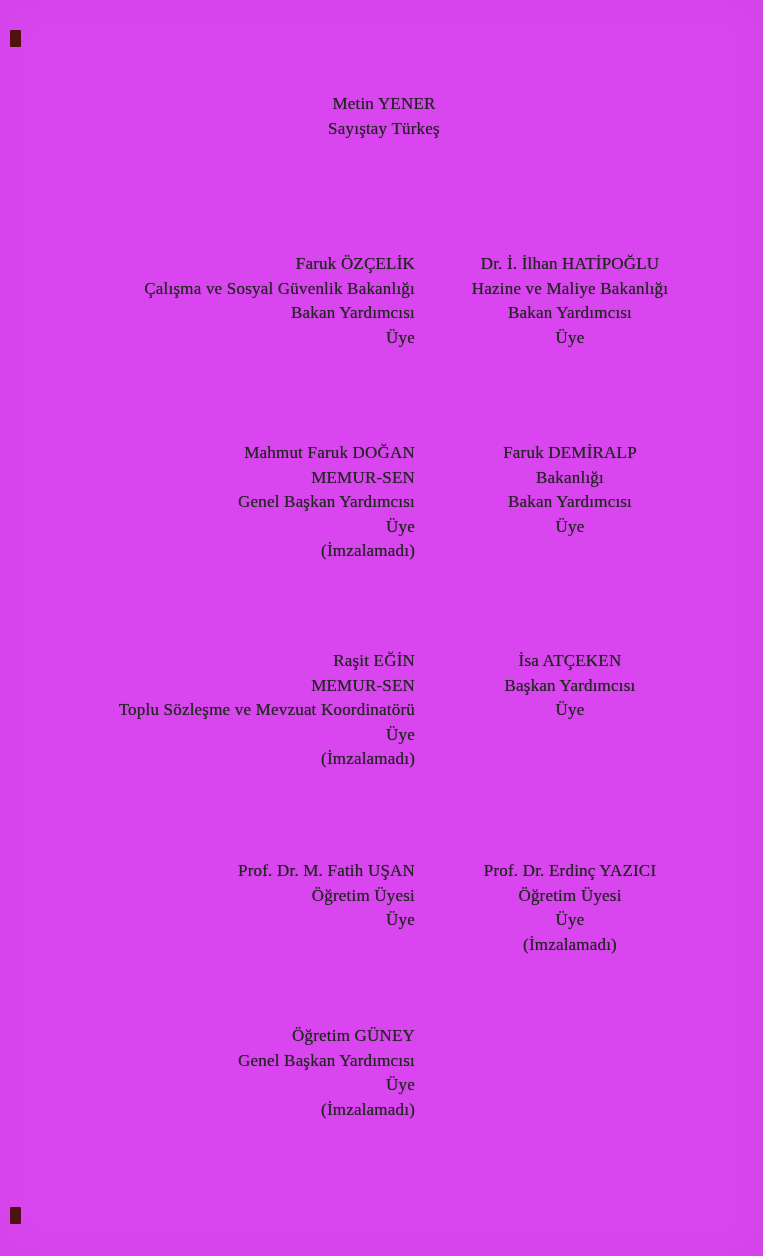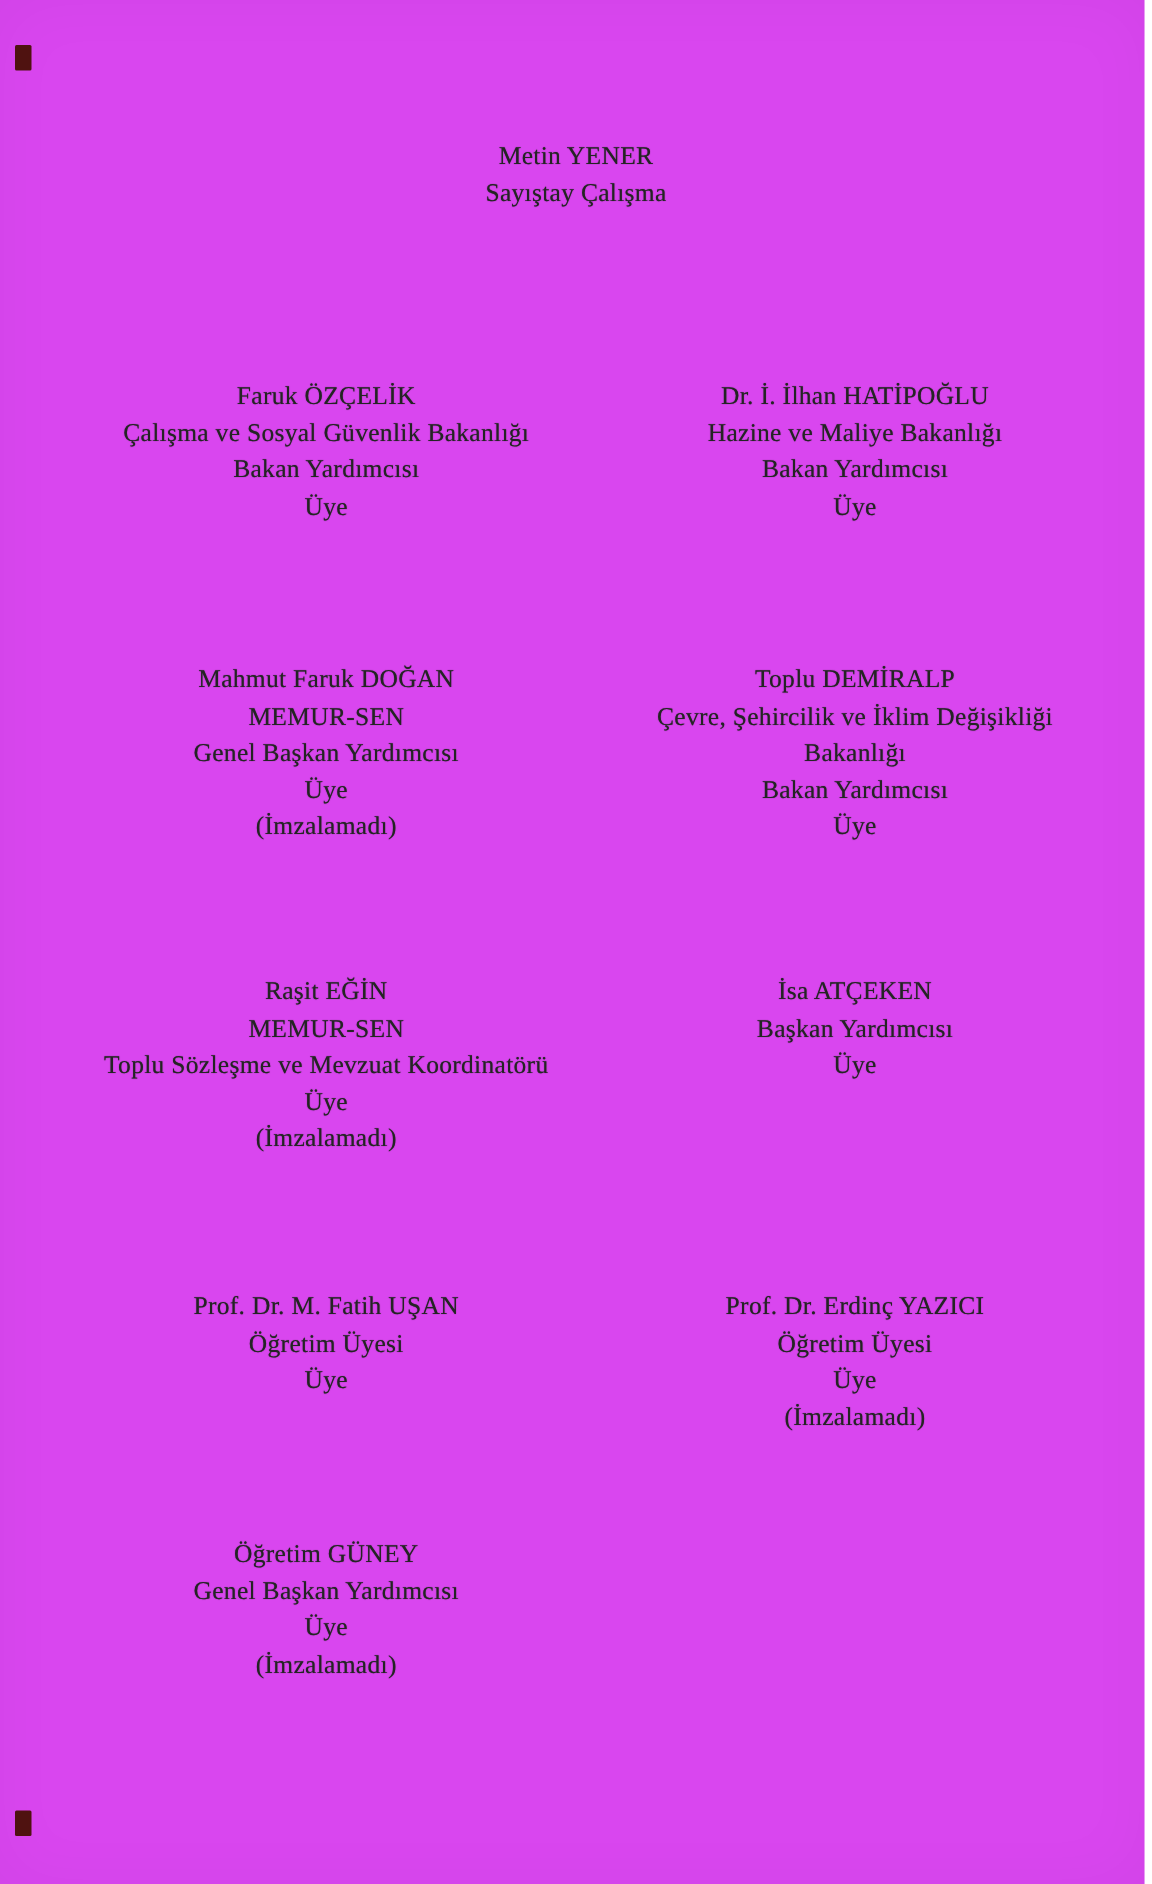--- a/index.html
+++ b/index.html
@@ -28,20 +28,21 @@
   .sig .line { white-space: nowrap; }
   .center-block {
     left: 0;
     width: 768px;
   }
   .row { position: absolute; left: 0; width: 768px; height: 0; }
   .col-left {
     left: 20px;
     width: 395px;
     top: 0;
+    text-align: right;
   }
   .col-right {
     left: 420px;
     width: 300px;
     top: 0;
   }
   .mark {
     position: absolute;
     width: 11px;
     height: 17px;
@@ -54,21 +55,21 @@
 </head>
 <body>
 
 <div class="page">
 
   <div class="mark mark-top"></div>
   <div class="mark mark-bottom"></div>
 
   <div class="sig center-block" style="top:92px">
     <div class="line">Metin YENER</div>
-    <div class="line">Sayıştay Çalışma</div>
+    <div class="line">Sayıştay Türkeş</div>
   </div>
 
   <div class="row" style="top:252px">
     <div class="sig col-left">
       <div class="line">Faruk ÖZÇELİK</div>
       <div class="line">Çalışma ve Sosyal Güvenlik Bakanlığı</div>
       <div class="line">Bakan Yardımcısı</div>
       <div class="line">Üye</div>
     </div>
     <div class="sig col-right">
@@ -81,22 +82,21 @@
 
   <div class="row" style="top:441px">
     <div class="sig col-left">
       <div class="line">Mahmut Faruk DOĞAN</div>
       <div class="line">MEMUR-SEN</div>
       <div class="line">Genel Başkan Yardımcısı</div>
       <div class="line">Üye</div>
       <div class="line">(İmzalamadı)</div>
     </div>
     <div class="sig col-right">
-      <div class="line">Toplu DEMİRALP</div>
-      <div class="line">Çevre, Şehircilik ve İklim Değişikliği</div>
+      <div class="line">Faruk DEMİRALP</div>
       <div class="line">Bakanlığı</div>
       <div class="line">Bakan Yardımcısı</div>
       <div class="line">Üye</div>
     </div>
   </div>
 
   <div class="row" style="top:649px">
     <div class="sig col-left">
       <div class="line">Raşit EĞİN</div>
       <div class="line">MEMUR-SEN</div>

